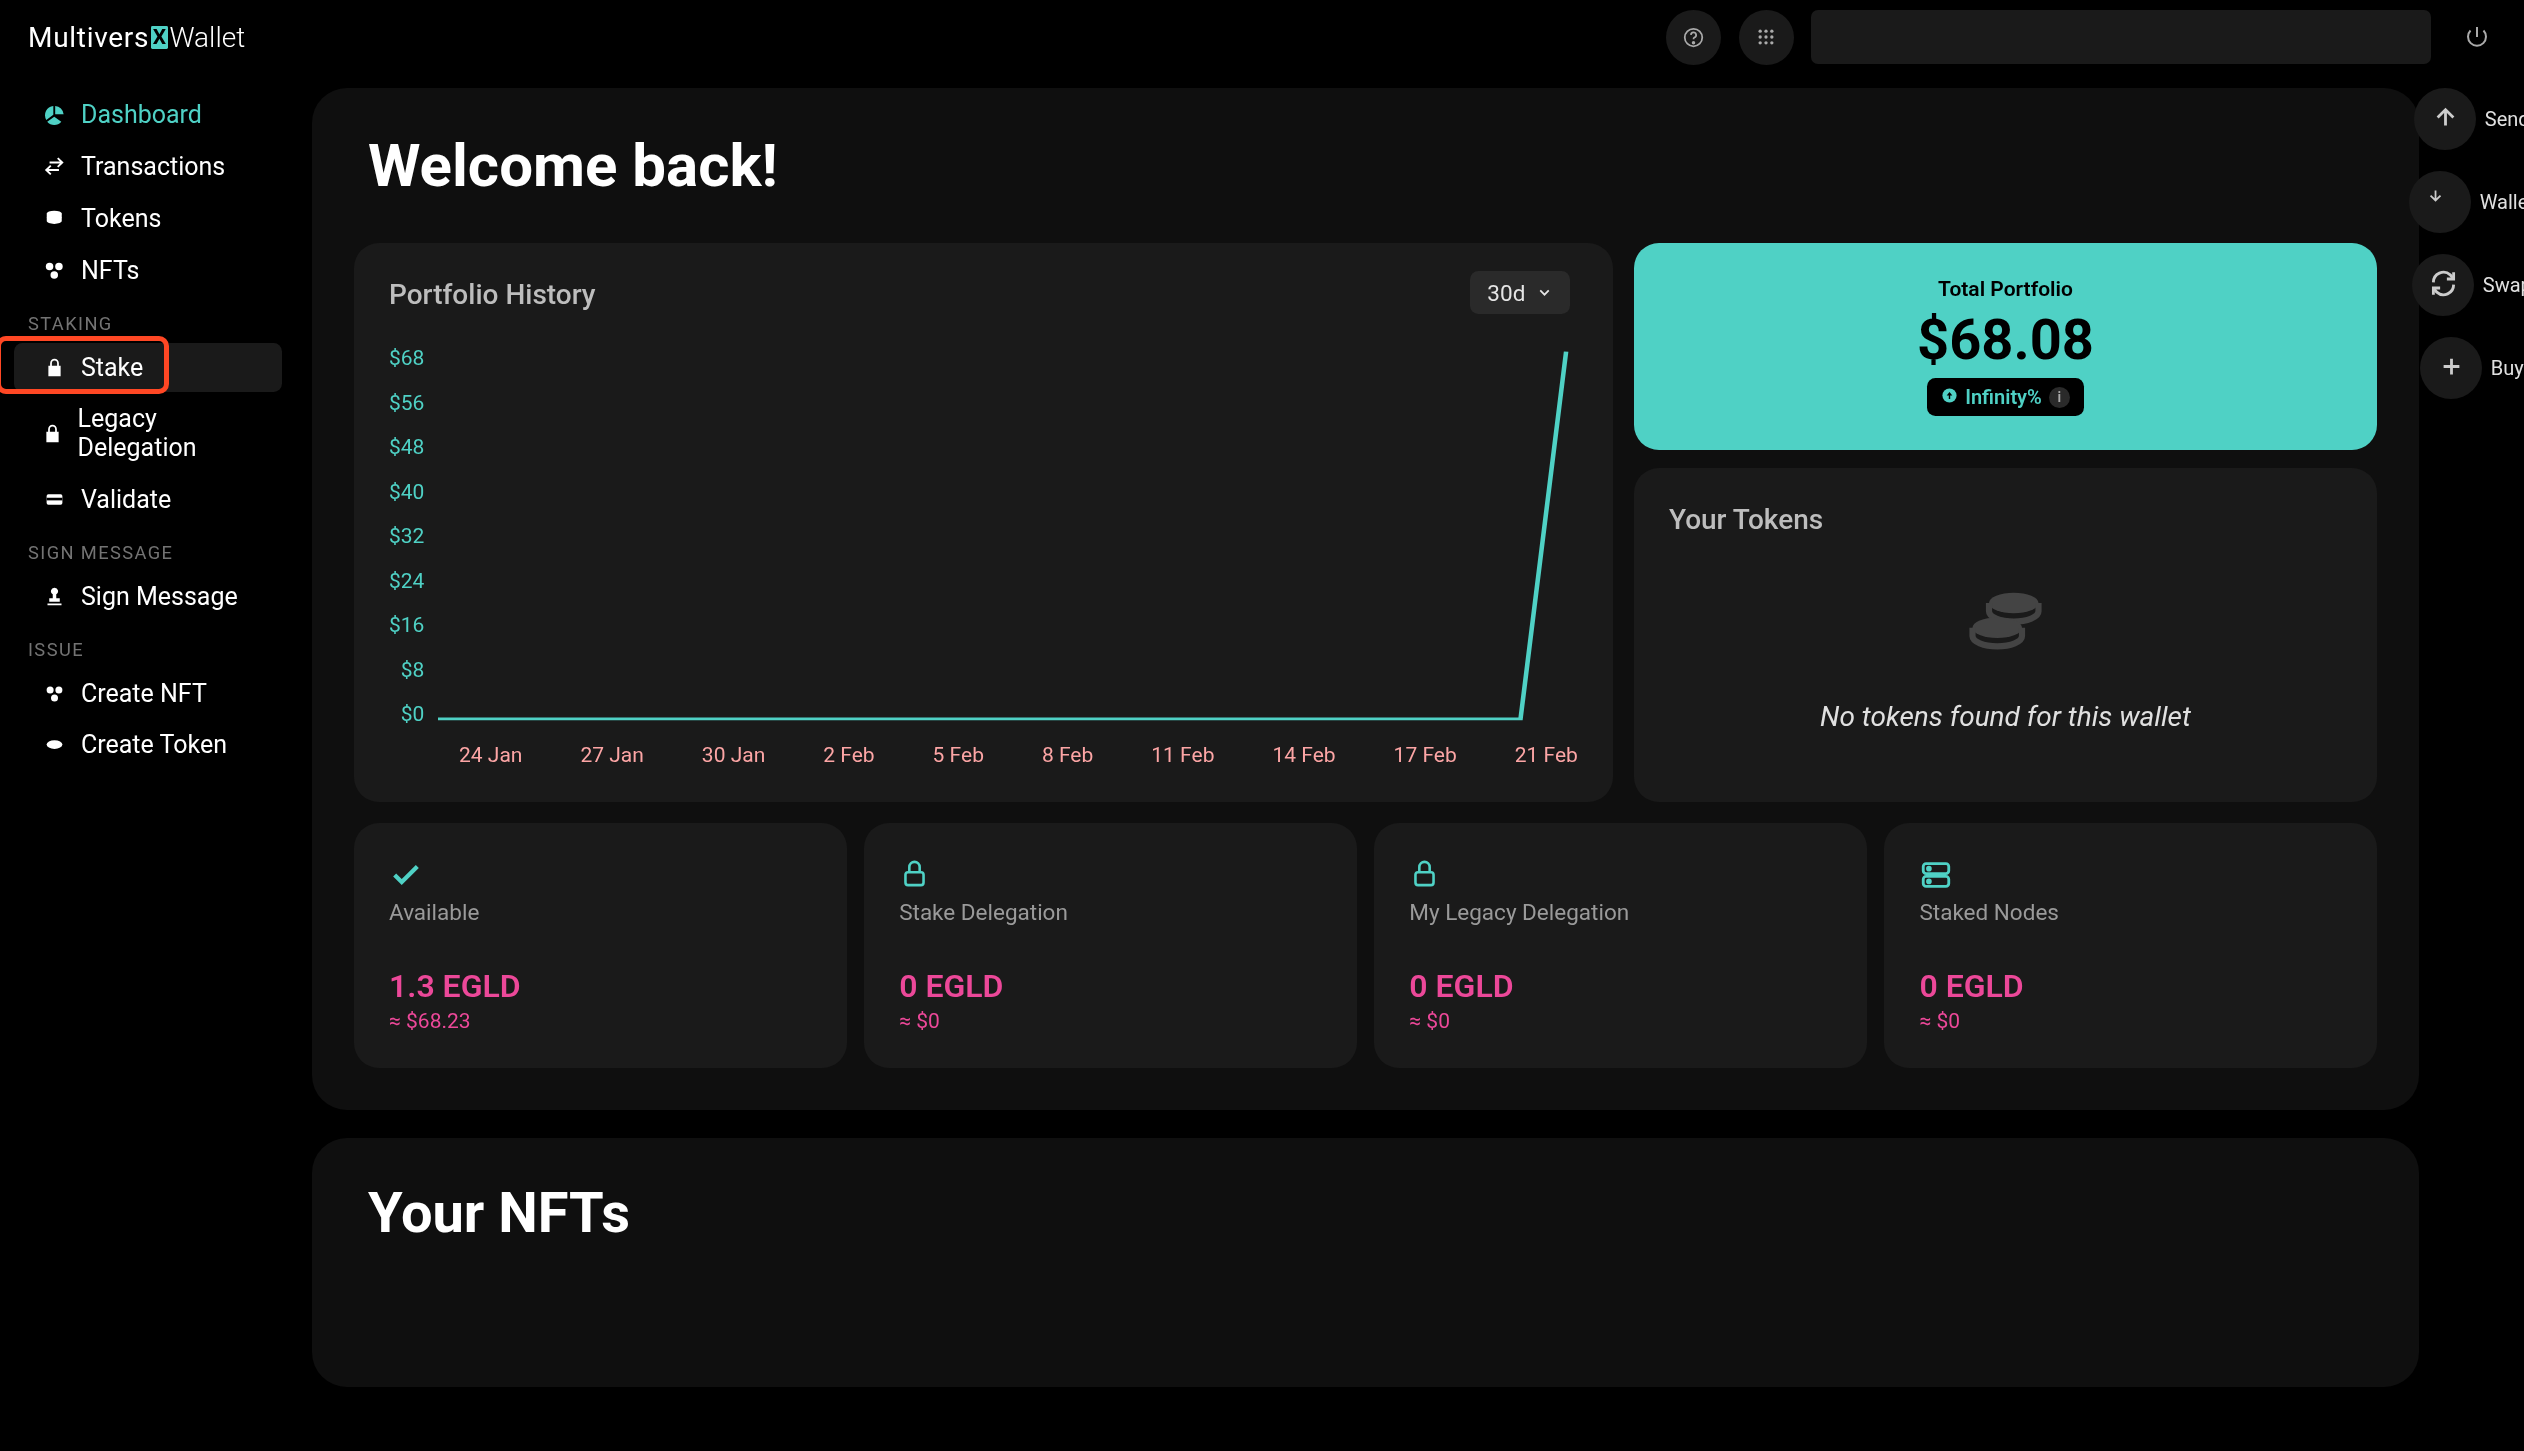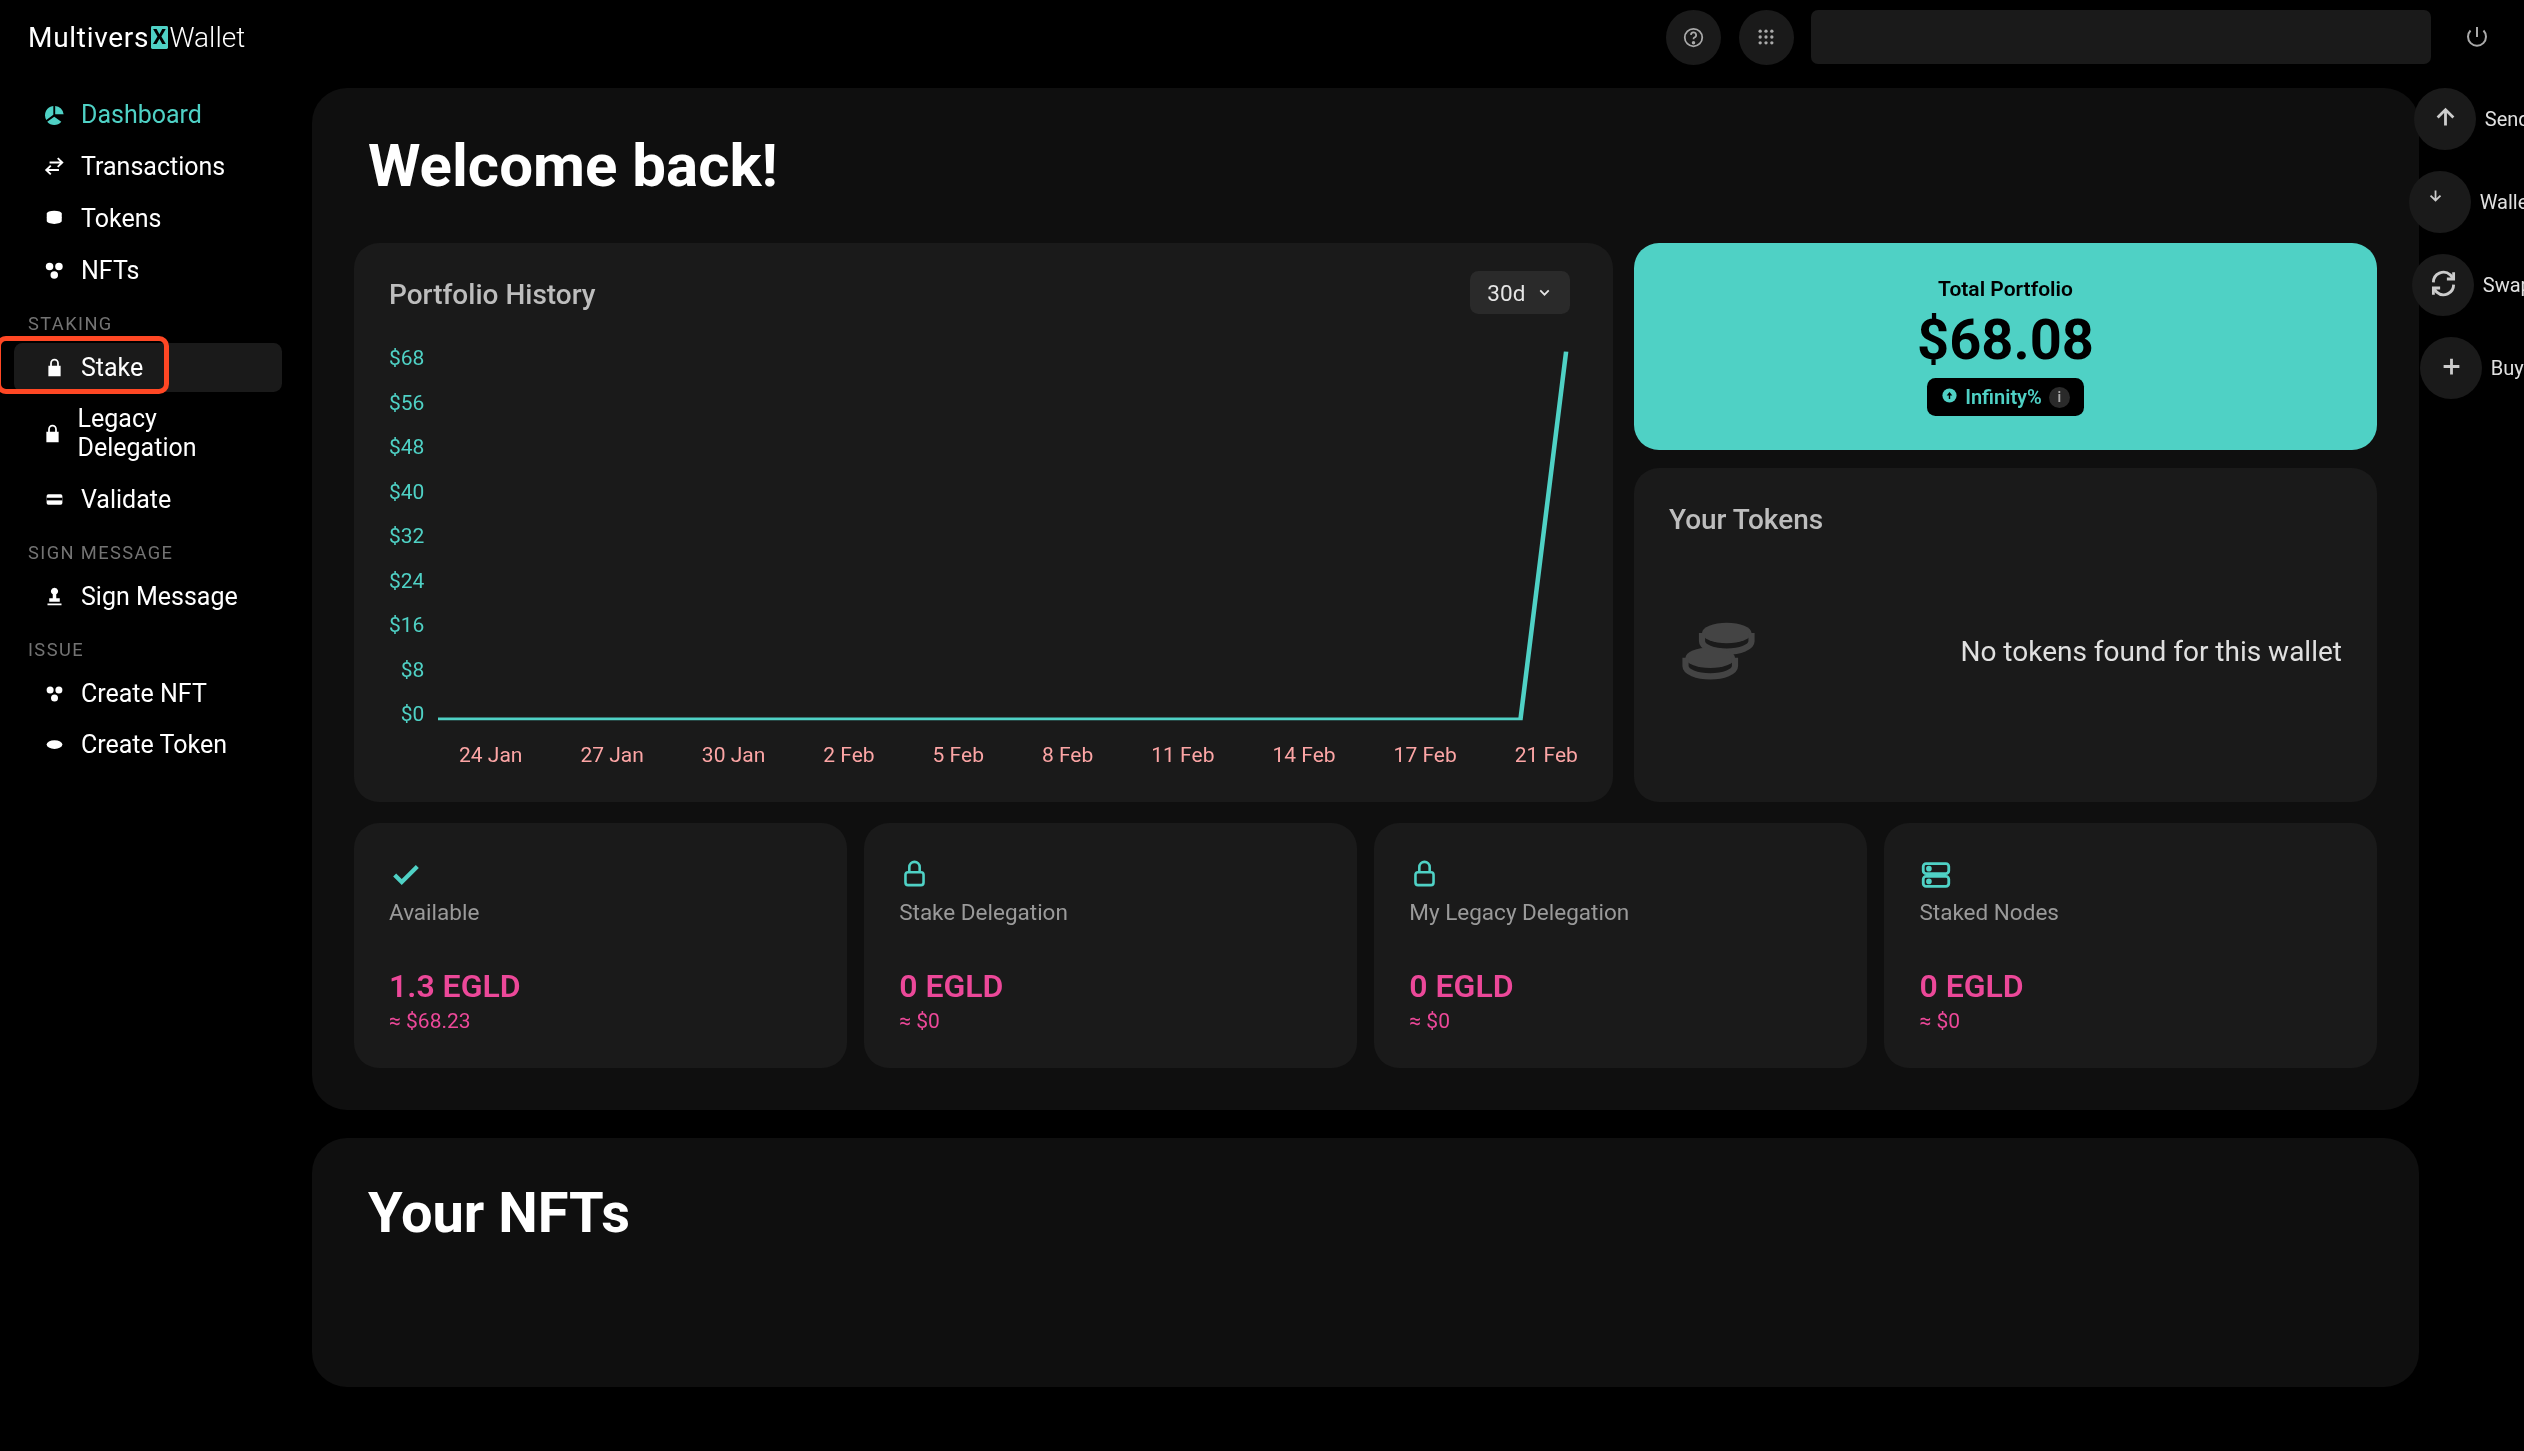--- a/index.html
+++ b/index.html
@@ -225,24 +225,25 @@
   background: #1a1a1a;
   border-radius: 25px;
   padding: 35px;
   flex: 1;
   display: flex;
   flex-direction: column;
 }
 .tokens-empty {
   flex: 1;
   display: flex;
-  flex-direction: row;
-  align-items: center;
-  justify-content: space-between;
+  flex-direction: column;
+  align-items: center;
+  justify-content: center;
   gap: 28px;
+  font-style: italic;
 }
 .coins-icon { color: #444; }
 .empty-text { font-size: 28px; color: #e0e0e0; }
 .stat-row {
   display: flex;
   gap: 17.6px;
 }
 .stat-card {
   flex: 1;
   background: #1a1a1a;

